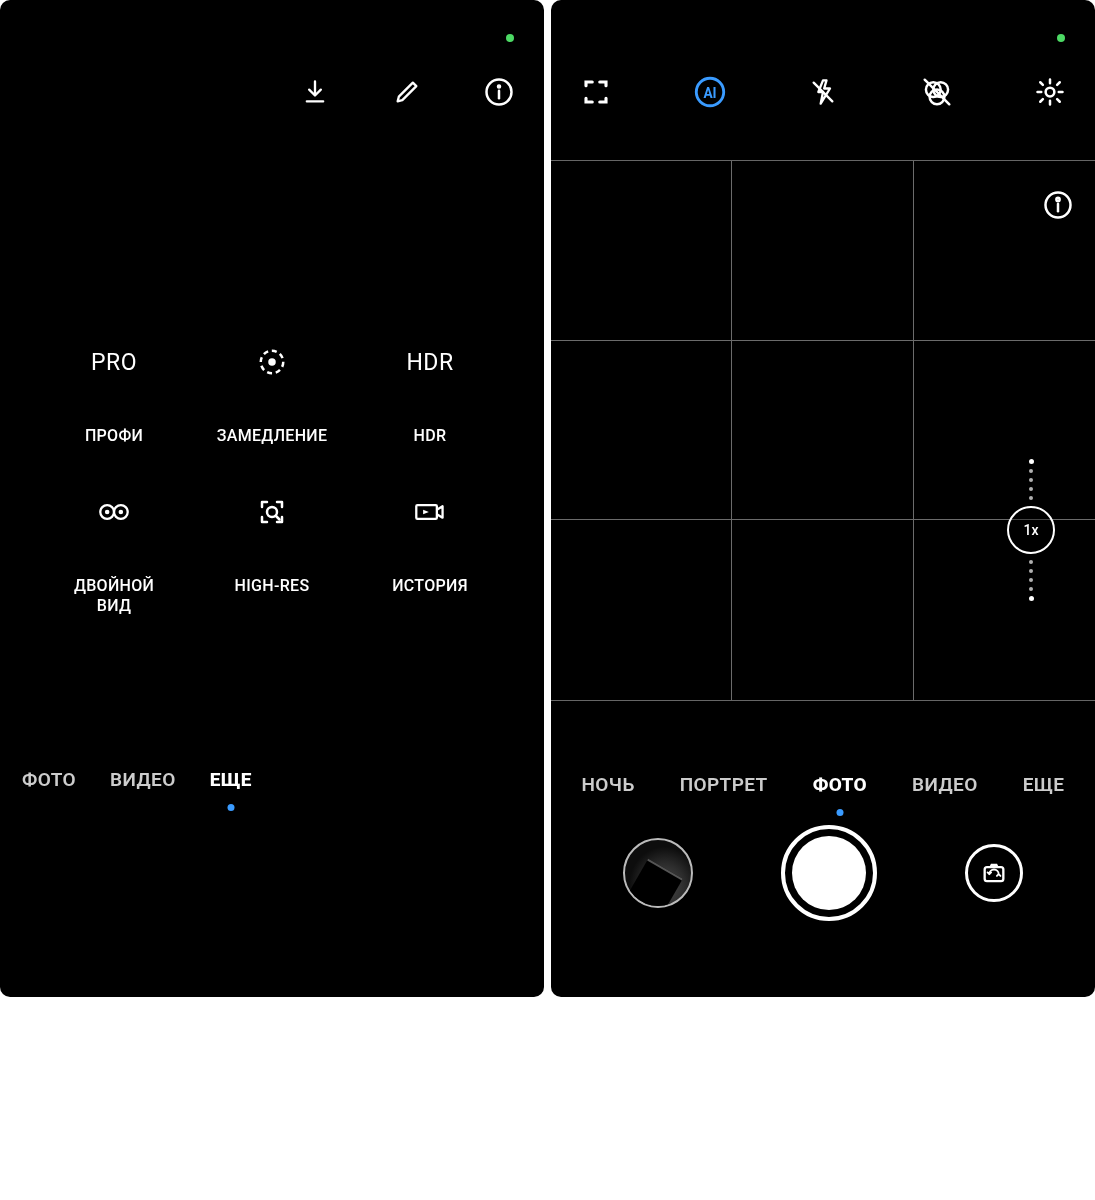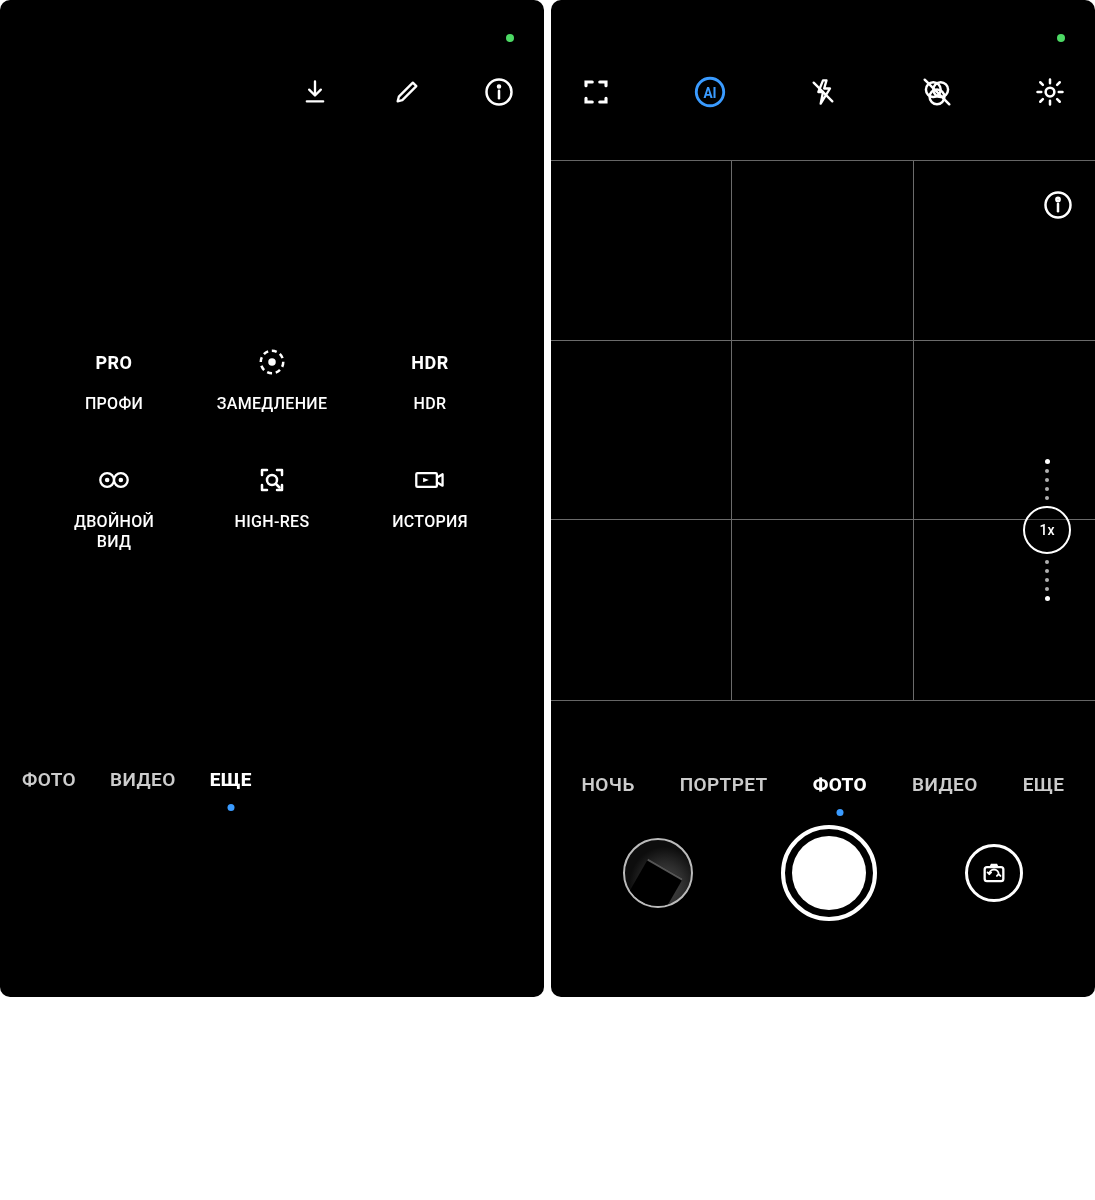--- a/index.html
+++ b/index.html
@@ -70,30 +70,31 @@
   .mode-icon {
     width: 32px;
     height: 32px;
     display: flex;
     align-items: center;
     justify-content: center;
     margin-bottom: 16px;
     color: #fff;
   }
   .mode-icon.txt {
-    font-size: 18px;
-    font-weight: 700;
+    font-size: 23px;
+    font-weight: 400;
     letter-spacing: 0.5px;
   }
   .mode-label {
     font-size: 16px;
     font-weight: 500;
     letter-spacing: 0.3px;
     line-height: 1.25;
     white-space: pre-line;
+    margin-top: 32px;
   }
   
   .left-tabs {
     position: absolute;
     bottom: 206px;
     left: 22px;
     display: flex;
     align-items: center;
     gap: 34px;
   }
@@ -161,21 +162,21 @@
   .vf-info {
     position: absolute;
     top: 190px;
     right: 22px;
     width: 30px;
     height: 30px;
   }
   .vf-info svg circle { stroke: #fff; stroke-width: 2; fill: none; }
   .zoom {
     position: absolute;
-    right: 24px;
+    right: 40px;
     top: 50%;
     transform: translateY(-40px);
     display: flex;
     flex-direction: column;
     align-items: center;
     gap: 6px;
   }
   .zoom-dots {
     display: flex;
     flex-direction: column;

